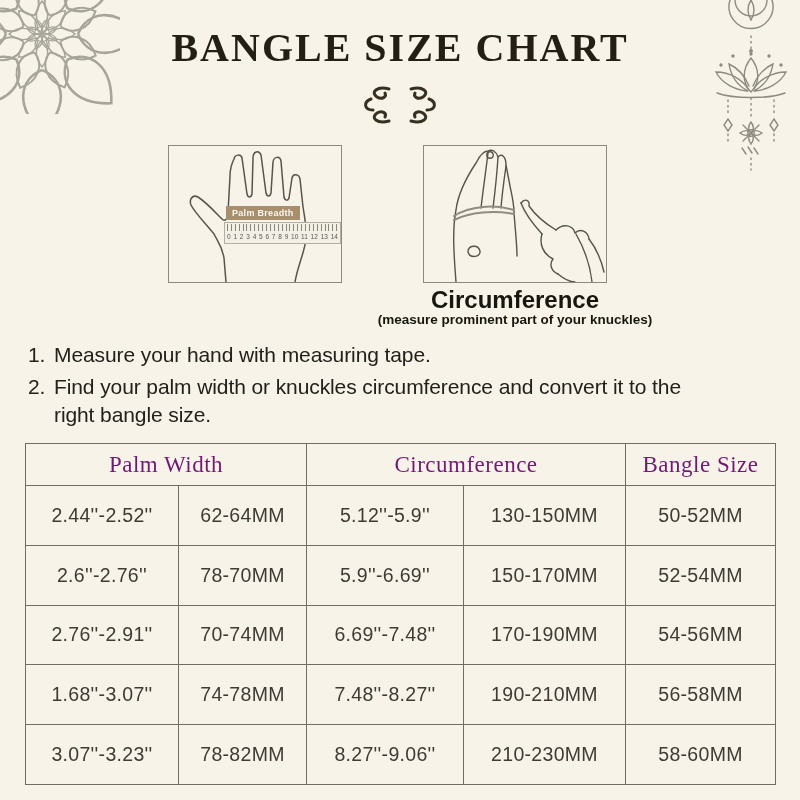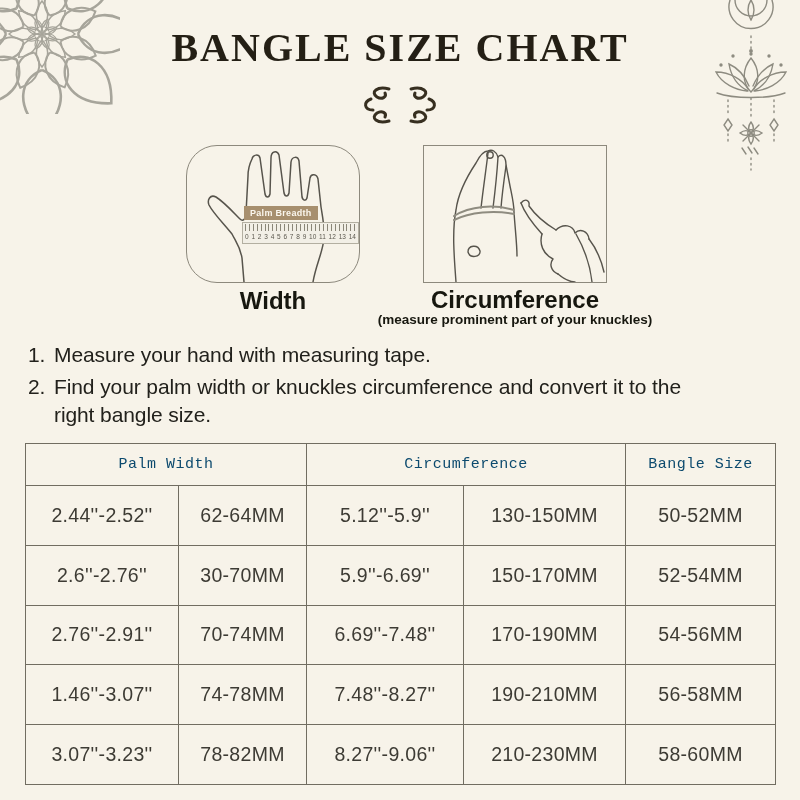--- a/index.html
+++ b/index.html
@@ -14,21 +14,21 @@
   .page-title{position:absolute;top:24px;left:0;width:100%;text-align:center;
     font-family:Liberation Serif, serif;font-weight:700;font-size:40px;
     letter-spacing:2px;color:#241f15;}
   .badge-row{position:absolute;top:84px;left:0;width:100%;display:flex;
     justify-content:center;align-items:center;gap:10px;}
   .pill{background:#14110c;color:#f8f4ea;font-family:"Liberation Serif",serif;
     font-weight:700;font-size:21px;letter-spacing:1px;padding:5px 28px;border-radius:19px;}
 
   
   .illus-box{position:absolute;border:1px solid #8d897d;box-sizing:border-box;}
-  .illus-box.left{left:186px;top:145px;width:174px;height:138px;border-radius:31px;}
+  .illus-box.left{left:168px;top:145px;width:174px;height:138px;}
   .illus-box.right{left:423px;top:145px;width:184px;height:138px;}
   .hand-svg{position:absolute;left:0;top:0;}
 
   .ruler{position:absolute;left:55px;top:76px;width:117px;height:22px;
     background:#f2efe6;border:1px solid #b3afa1;box-sizing:border-box;}
   .ruler-ticks{height:7px;margin:1px 2px 0 2px;
     background:repeating-linear-gradient(90deg,#8a8678 0,#8a8678 1px,transparent 1px,transparent 3.9px);}
   .ruler-nums{display:flex;justify-content:space-between;padding:0 2px;
     font-size:6.5px;line-height:11px;color:#5b584e;}
   .palm-label{position:absolute;left:57px;top:60px;background:#a78f6e;color:#fbf7ee;
@@ -45,22 +45,22 @@
   .instructions{position:absolute;left:28px;top:341px;width:688px;
     font-size:21px;line-height:1.3;color:#22211c;letter-spacing:-.1px;}
   .instr-item{display:flex;margin-bottom:5px;}
   .instr-num{flex:0 0 26px;}
   .instr-text{flex:1;}
 
   
   .size-table{position:absolute;left:25px;top:443px;width:750px;height:342px;
     border-collapse:collapse;table-layout:fixed;}
   .size-table th,.size-table td{border:1px solid #716d61;text-align:center;padding:0;}
-  .size-table th{font-family:Liberation Mono, monospace;font-weight:500;font-size:15px;
-    color:#0c4a6e;height:41px;letter-spacing:.5px;}
+  .size-table th{font-family:Liberation Serif, serif;font-weight:500;font-size:23px;
+    color:#701a75;height:41px;letter-spacing:.5px;}
   .size-table td{font-size:19.5px;color:#3d3b34;letter-spacing:.3px;}
 </style>
 </head>
 <body>
 
 <div class="page">
 
   <svg class="mandala" width="120" height="114" viewBox="0 0 120 114">
     <defs>
       <path id="p-sm" d="M0,0 C4,-6 4,-12 0,-16 C-4,-12 -4,-6 0,0"></path>
@@ -221,21 +221,20 @@
         <path d="M97,57 C101,68 109,78 118,88"></path>
         <path d="M132,84 C139,77 149,79 151,87 C156,82 164,85 165,93"></path>
         <path d="M118,88 C115,98 119,108 129,113 C125,118 127,125 134,128"></path>
         <path d="M165,93 C172,102 177,113 180,126"></path>
         <path d="M134,128 C140,133 146,136 151,136"></path>
         <path d="M152,88 C160,102 166,118 168,136"></path>
       </g>
     </svg>
   </div>
 
-  <div class="caption width">Width</div>
   <div class="caption circ">Circumference</div>
   <div class="caption-note">(measure prominent part of your knuckles)</div>
 
   <div class="instructions">
     <div class="instr-item">
       <span class="instr-num">1.</span>
       <span class="instr-text">Measure your hand with measuring tape.</span>
     </div>
     <div class="instr-item">
       <span class="instr-num">2.</span>
@@ -261,34 +260,34 @@
     <tbody>
       <tr>
         <td>2.44''-2.52''</td>
         <td>62-64MM</td>
         <td>5.12''-5.9''</td>
         <td>130-150MM</td>
         <td>50-52MM</td>
       </tr>
       <tr>
         <td>2.6''-2.76''</td>
-        <td>30-70MM</td>
+        <td>78-70MM</td>
         <td>5.9''-6.69''</td>
         <td>150-170MM</td>
         <td>52-54MM</td>
       </tr>
       <tr>
         <td>2.76''-2.91''</td>
         <td>70-74MM</td>
         <td>6.69''-7.48''</td>
         <td>170-190MM</td>
         <td>54-56MM</td>
       </tr>
       <tr>
-        <td>1.46''-3.07''</td>
+        <td>1.68''-3.07''</td>
         <td>74-78MM</td>
         <td>7.48''-8.27''</td>
         <td>190-210MM</td>
         <td>56-58MM</td>
       </tr>
       <tr>
         <td>3.07''-3.23''</td>
         <td>78-82MM</td>
         <td>8.27''-9.06''</td>
         <td>210-230MM</td>

